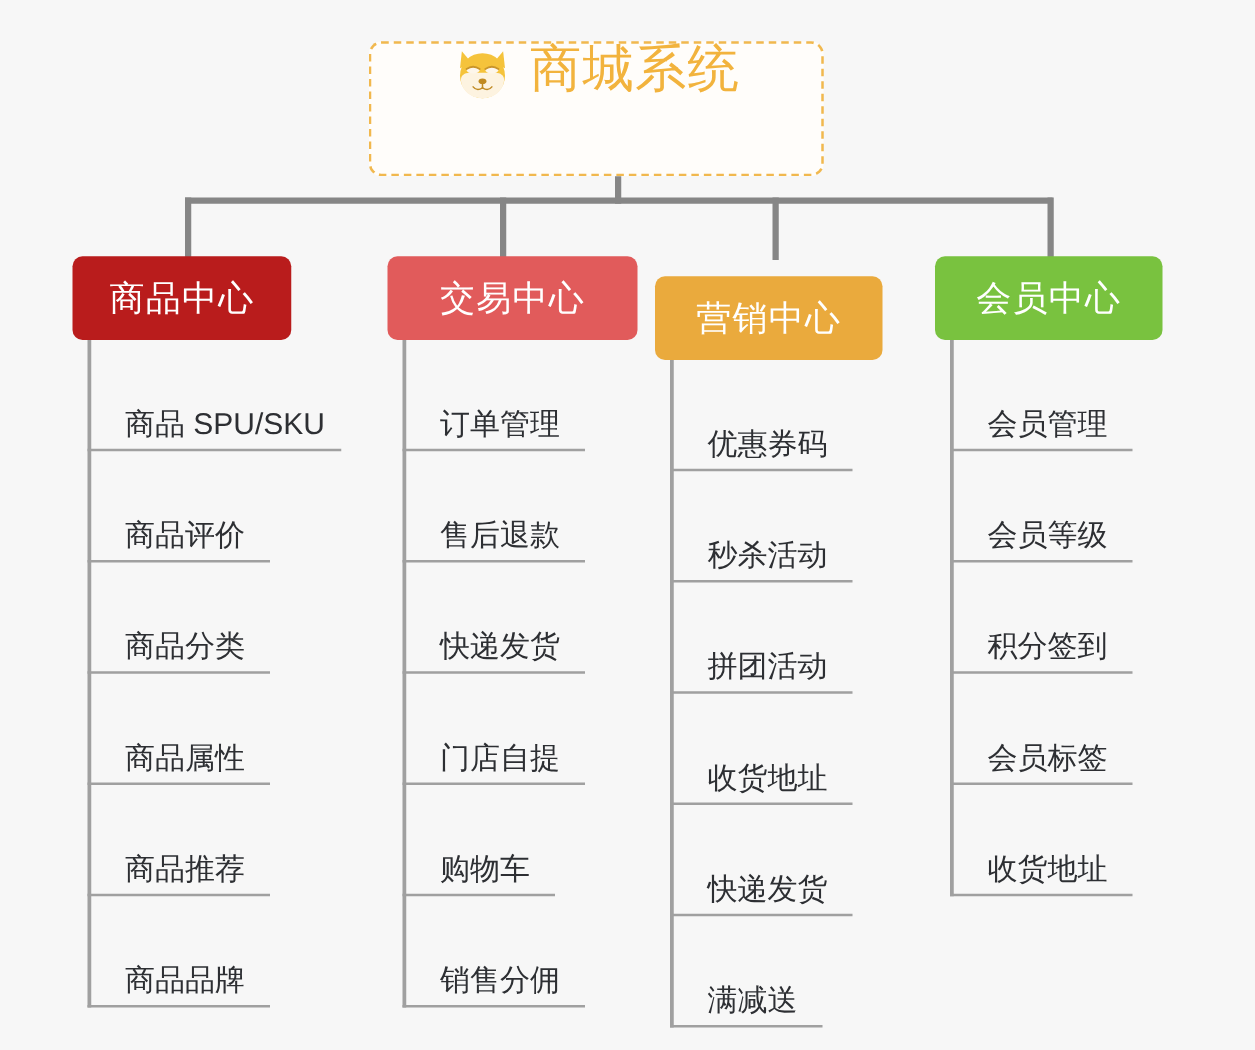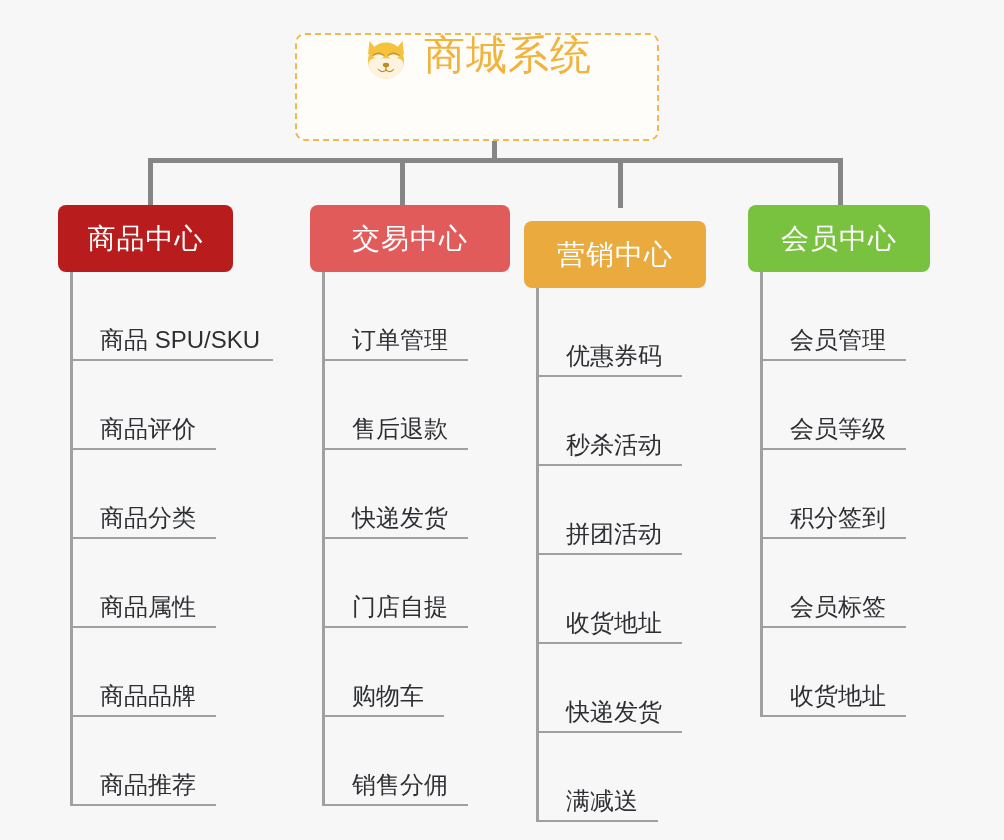--- a/index.html
+++ b/index.html
@@ -179,25 +179,25 @@
           </div>
           <div class="leaf">
             <span class="leaf-label">商品分类</span>
             <div class="leaf-rule" style="width: 146px;"></div>
           </div>
           <div class="leaf">
             <span class="leaf-label">商品属性</span>
             <div class="leaf-rule" style="width: 146px;"></div>
           </div>
           <div class="leaf">
+            <span class="leaf-label">商品推荐</span>
+            <div class="leaf-rule" style="width: 146px;"></div>
+          </div>
+          <div class="leaf">
             <span class="leaf-label">商品品牌</span>
-            <div class="leaf-rule" style="width: 146px;"></div>
-          </div>
-          <div class="leaf">
-            <span class="leaf-label">商品推荐</span>
             <div class="leaf-rule" style="width: 146px;"></div>
           </div>
         </div>
       </div>
       <div class="branch" style="left: 310px; width: 182px;">
         <div class="branch-head" style="background: rgb(225, 91, 91); width: 200px;">
           <span>交易中心</span>
         </div>
         <div class="branch-body">
           <div class="branch-spine"></div>

